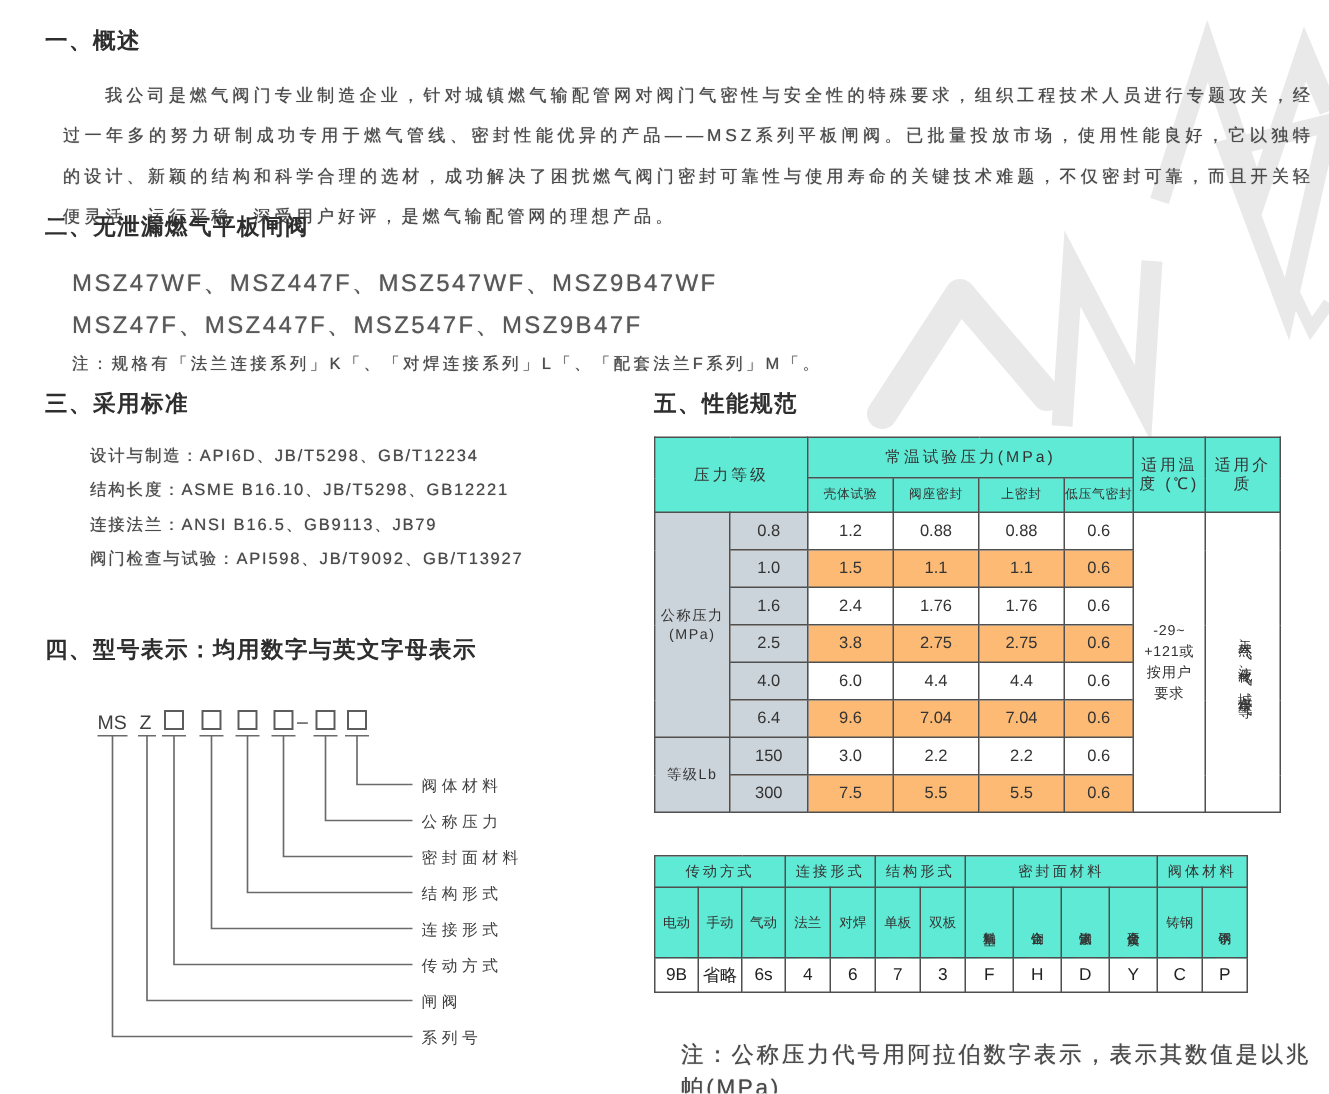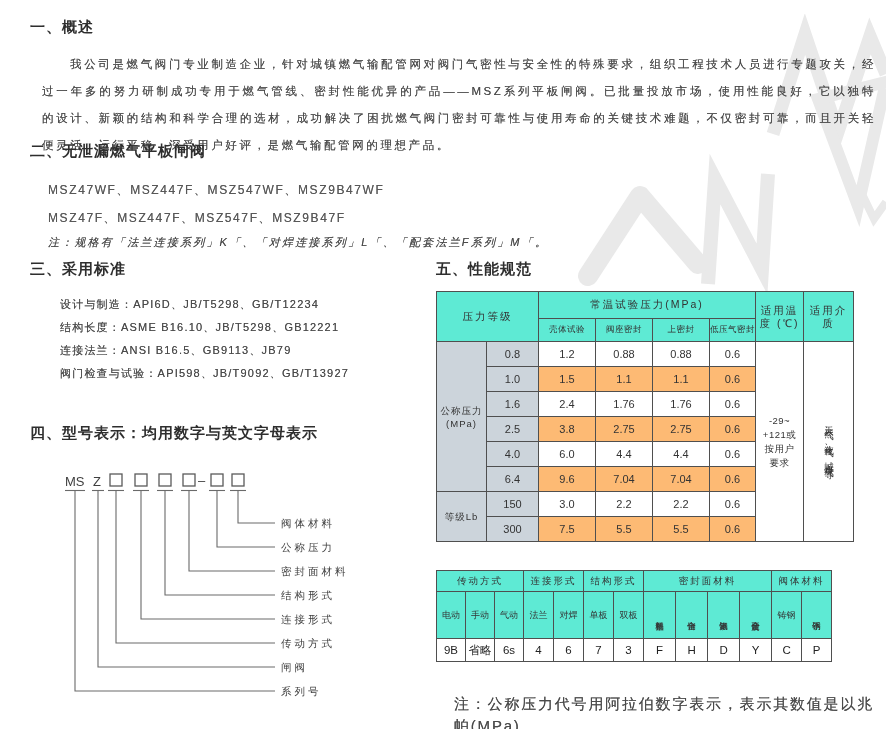--- a/index.html
+++ b/index.html
@@ -4,22 +4,22 @@
 <style>
   html,body{margin:0;padding:0;background:#fff;}
   .page{position:relative;width:886px;height:729px;background:#fff;overflow:hidden;
         font-family:"Liberation Sans",sans-serif;color:#3f3f3f;}
   .watermark{position:absolute;left:540px;top:14px;pointer-events:none;}
   .sec{position:absolute;}
   .h2{font-size:15px;font-weight:bold;color:#2e2e2e;letter-spacing:1px;margin:0;}
   .blurry{text-shadow:0 0 0.6px rgba(70,70,70,.75);}
   .para{margin:14px 0 0 12px;font-size:11.5px;line-height:27px;letter-spacing:2.6px;
         color:#4a4a4a;text-align:justify;text-indent:28px;}
-  .models{margin:16px 0 0 18px;font-size:12px;letter-spacing:1.6px;color:#585858;line-height:26px;}
-  .note2{margin:4px 0 0 18px;font-size:11px;letter-spacing:2.2px;color:#4a4a4a;font-style:italic;}
+  .models{margin:16px 0 0 18px;font-size:16px;letter-spacing:1.6px;color:#585858;line-height:26px;}
+  .note2{margin:4px 0 0 18px;font-size:11px;letter-spacing:2.2px;color:#4a4a4a;}
   .stdlist{margin:14px 0 0 30px;font-size:11px;letter-spacing:1.2px;color:#4a4a4a;line-height:23px;}
   
   table{border-collapse:collapse;table-layout:fixed;}
   .perf{width:417px;margin-top:12px;}
   .perf th,.perf td{border:1px solid #4f4f4f;padding:0;text-align:center;vertical-align:middle;
         font-weight:normal;color:#333;}
   .hbg{background:#5eead4;}
   .lblbg{background:#ccd4db;}
   .shade{background:#fdba74;}
   .perf .top-row th{height:26px;font-size:10.5px;letter-spacing:2px;}

